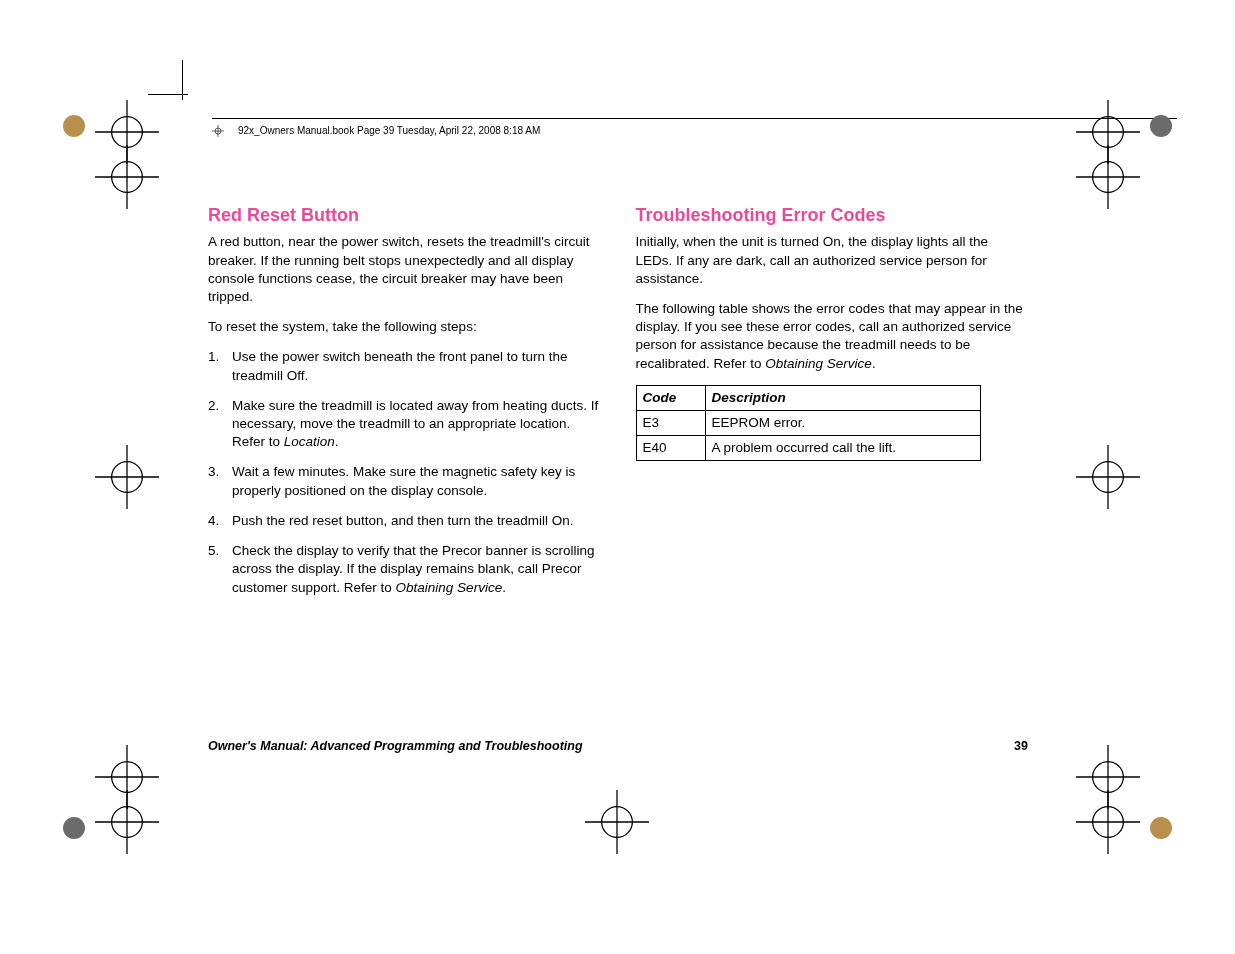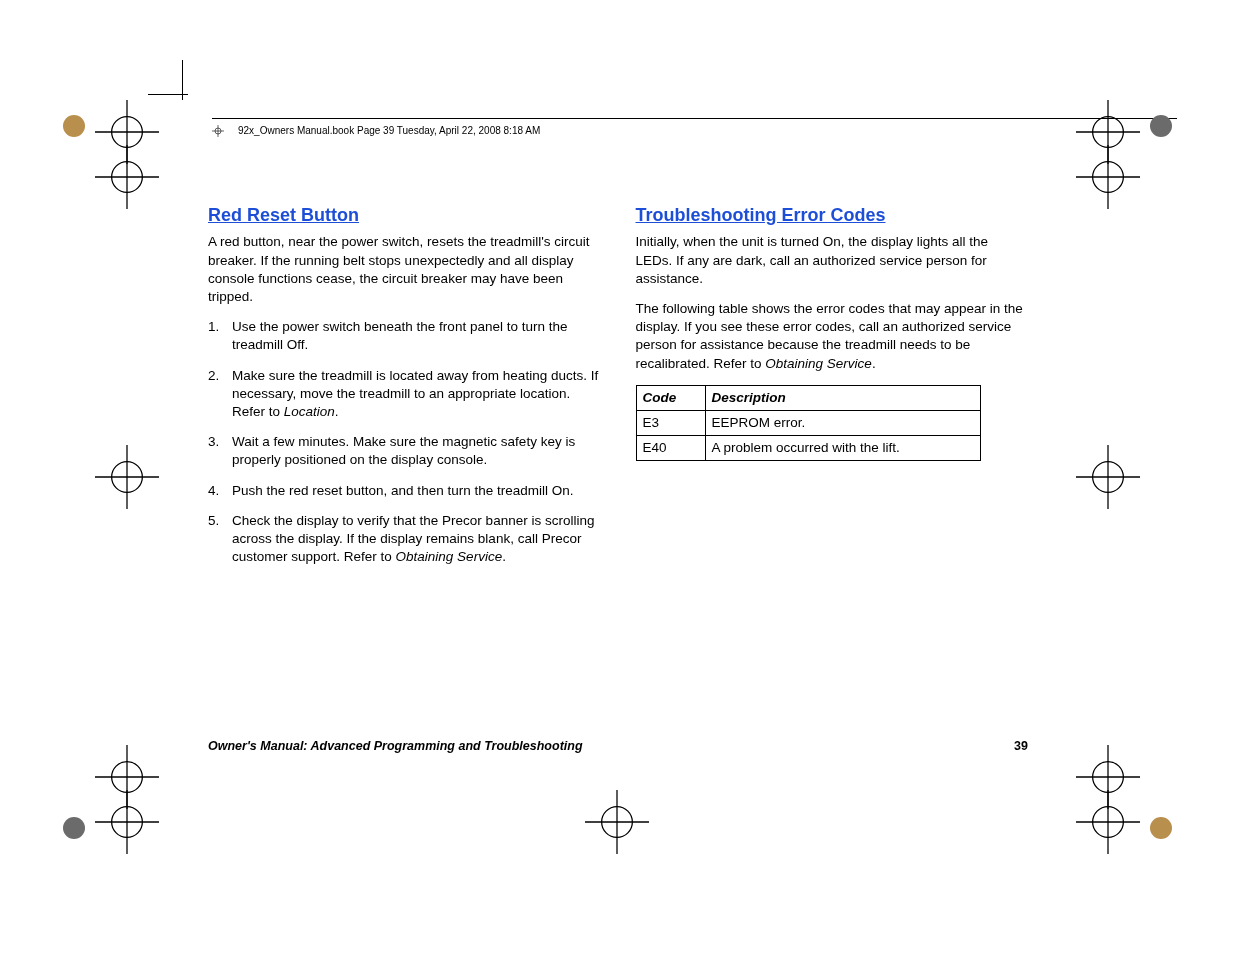--- a/index.html
+++ b/index.html
@@ -44,22 +44,21 @@
     display: flex;
     gap: 35px;
   }
   .col {
     width: 397px;
   }
   h2 {
     font-weight: 700;
     font-size: 18px;
     margin: 0 0 6px 0;
-    color:#1d4ed8;
-    text-decoration:underline;
+    color:#ec4899;
   }
   p { margin: 0 0 12px 0; color:#000;}
   ol { margin: 0 0 0 0; padding-left: 0; list-style:none;}
   ol li { margin-bottom: 12px; padding-left:24px; position:relative;}
   ol li .num{position:absolute;left:0;top:0;}
   .italic { font-style: italic; }
   table {
     border-collapse: collapse;
     margin-top: 2px;
   }
@@ -108,20 +107,21 @@
         <line x1="0" y1="10" x2="20" y2="10" stroke="#000"></line>
       </svg>
   </span>
   <span>92x_Owners Manual.book  Page 39  Tuesday, April 22, 2008  8:18 AM</span>
 </div>
 
 <div class="content">
   <div class="col">
     <h2>Red Reset Button</h2>
     <p>A red button, near the power switch, resets the treadmill's circuit breaker. If the running belt stops unexpectedly and all display console functions cease, the circuit breaker may have been tripped.</p>
+    <p>To reset the system, take the following steps:</p>
     <ol>
       <li><span class="num">1.</span><span>Use the power switch beneath the front panel to turn the treadmill Off.</span></li>
       <li><span class="num">2.</span><span>Make sure the treadmill is located away from heating ducts. If necessary, move the treadmill to an appropriate location. Refer to </span><span class="italic">Location</span><span>.</span></li>
       <li><span class="num">3.</span><span>Wait a few minutes. Make sure the magnetic safety key is properly positioned on the display console.</span></li>
       <li><span class="num">4.</span><span>Push the red reset button, and then turn the treadmill On.</span></li>
       <li><span class="num">5.</span><span>Check the display to verify that the Precor banner is scrolling across the display. If the display remains blank, call Precor customer support. Refer to </span><span class="italic">Obtaining Service</span><span>.</span></li>
     </ol>
   </div>
 
   <div class="col">
@@ -133,21 +133,21 @@
           <tr>
         <th style="width:56px">Code</th>
         <th style="width:262px">Description</th>
       </tr>
       <tr>
         <td>E3</td>
         <td>EEPROM error.</td>
       </tr>
       <tr>
         <td>E40</td>
-        <td>A problem occurred with the lift.</td>
+        <td>A problem occurred call the lift.</td>
       </tr>
     </tbody>
       </table>
   </div>
 </div>
 
 <div class="footer">
   <span class="ftitle">Owner's Manual: Advanced Programming and Troubleshooting</span>
   <span class="pnum">39</span>
 </div>

